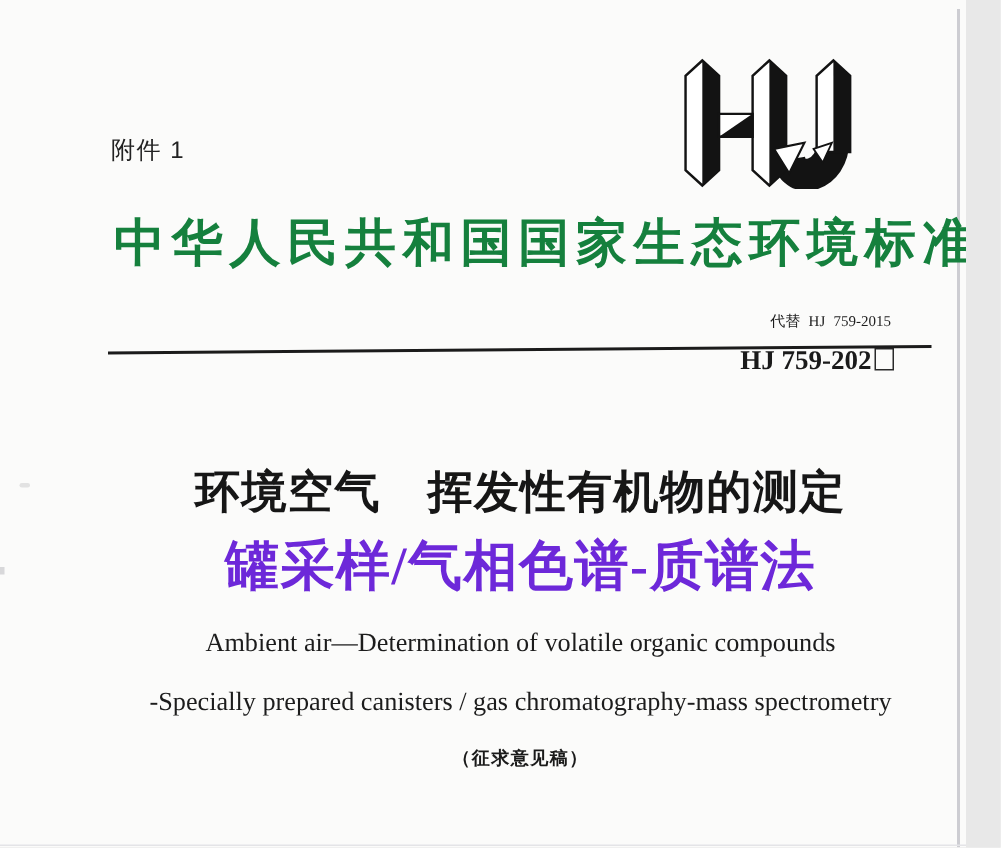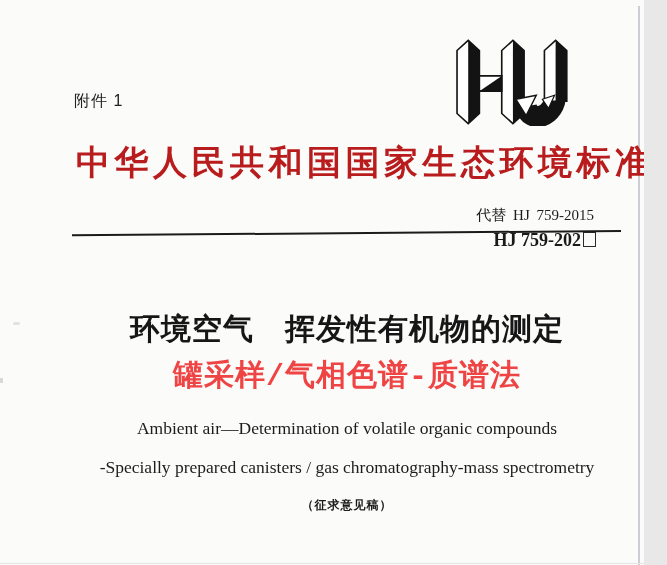--- a/index.html
+++ b/index.html
@@ -74,21 +74,21 @@
   .national-heading {
     position: absolute;
     left: 76px;
     top: 142px;
     width: 560px;
     font-size: 34px;
     line-height: 42px;
     font-weight: bold;
     letter-spacing: 4.5px;
     white-space: nowrap;
-    color: #b91c1c;
+    color: #15803d;
   }
 
   .std-number {
     position: absolute;
     right: 48px;
     top: 186px;
     font-size: 18px;
     line-height: 20px;
     font-weight: bold;
     color: #1a1a1a;
@@ -101,21 +101,21 @@
     height: 13px;
     border: 1.6px solid #2a2a2a;
     vertical-align: -1px;
     margin-left: 2px;
   }
 
   .replaces-label {
     position: absolute;
     right: 50px;
     top: 206px;
-    font-size: 15px;
+    font-size: 10px;
     line-height: 18px;
     color: #1d1d1d;
     white-space: nowrap;
     word-spacing: 3px;
   }
 
   .divider-rule {
     position: absolute;
     left: 72px;
     top: 230px;
@@ -137,26 +137,26 @@
     top: 310px;
     font-family: "Liberation Sans", "DejaVu Sans", sans-serif;
     font-size: 30px;
     line-height: 38px;
     font-weight: bold;
     letter-spacing: 1px;
     color: #161616;
   }
   .cn-title-line2 {
     top: 358px;
-    font-family: Liberation Mono, monospace;
-    font-size: 30px;
+    font-family: Liberation Serif, serif;
+    font-size: 36px;
     line-height: 38px;
     font-weight: bold;
     letter-spacing: 1px;
-    color: #ef4444;
+    color: #6d28d9;
   }
 
   .en-title-line1 {
     top: 417px;
     font-size: 17.5px;
     line-height: 22px;
     color: #1c1c1c;
   }
   .en-title-line2 {
     top: 456px;

